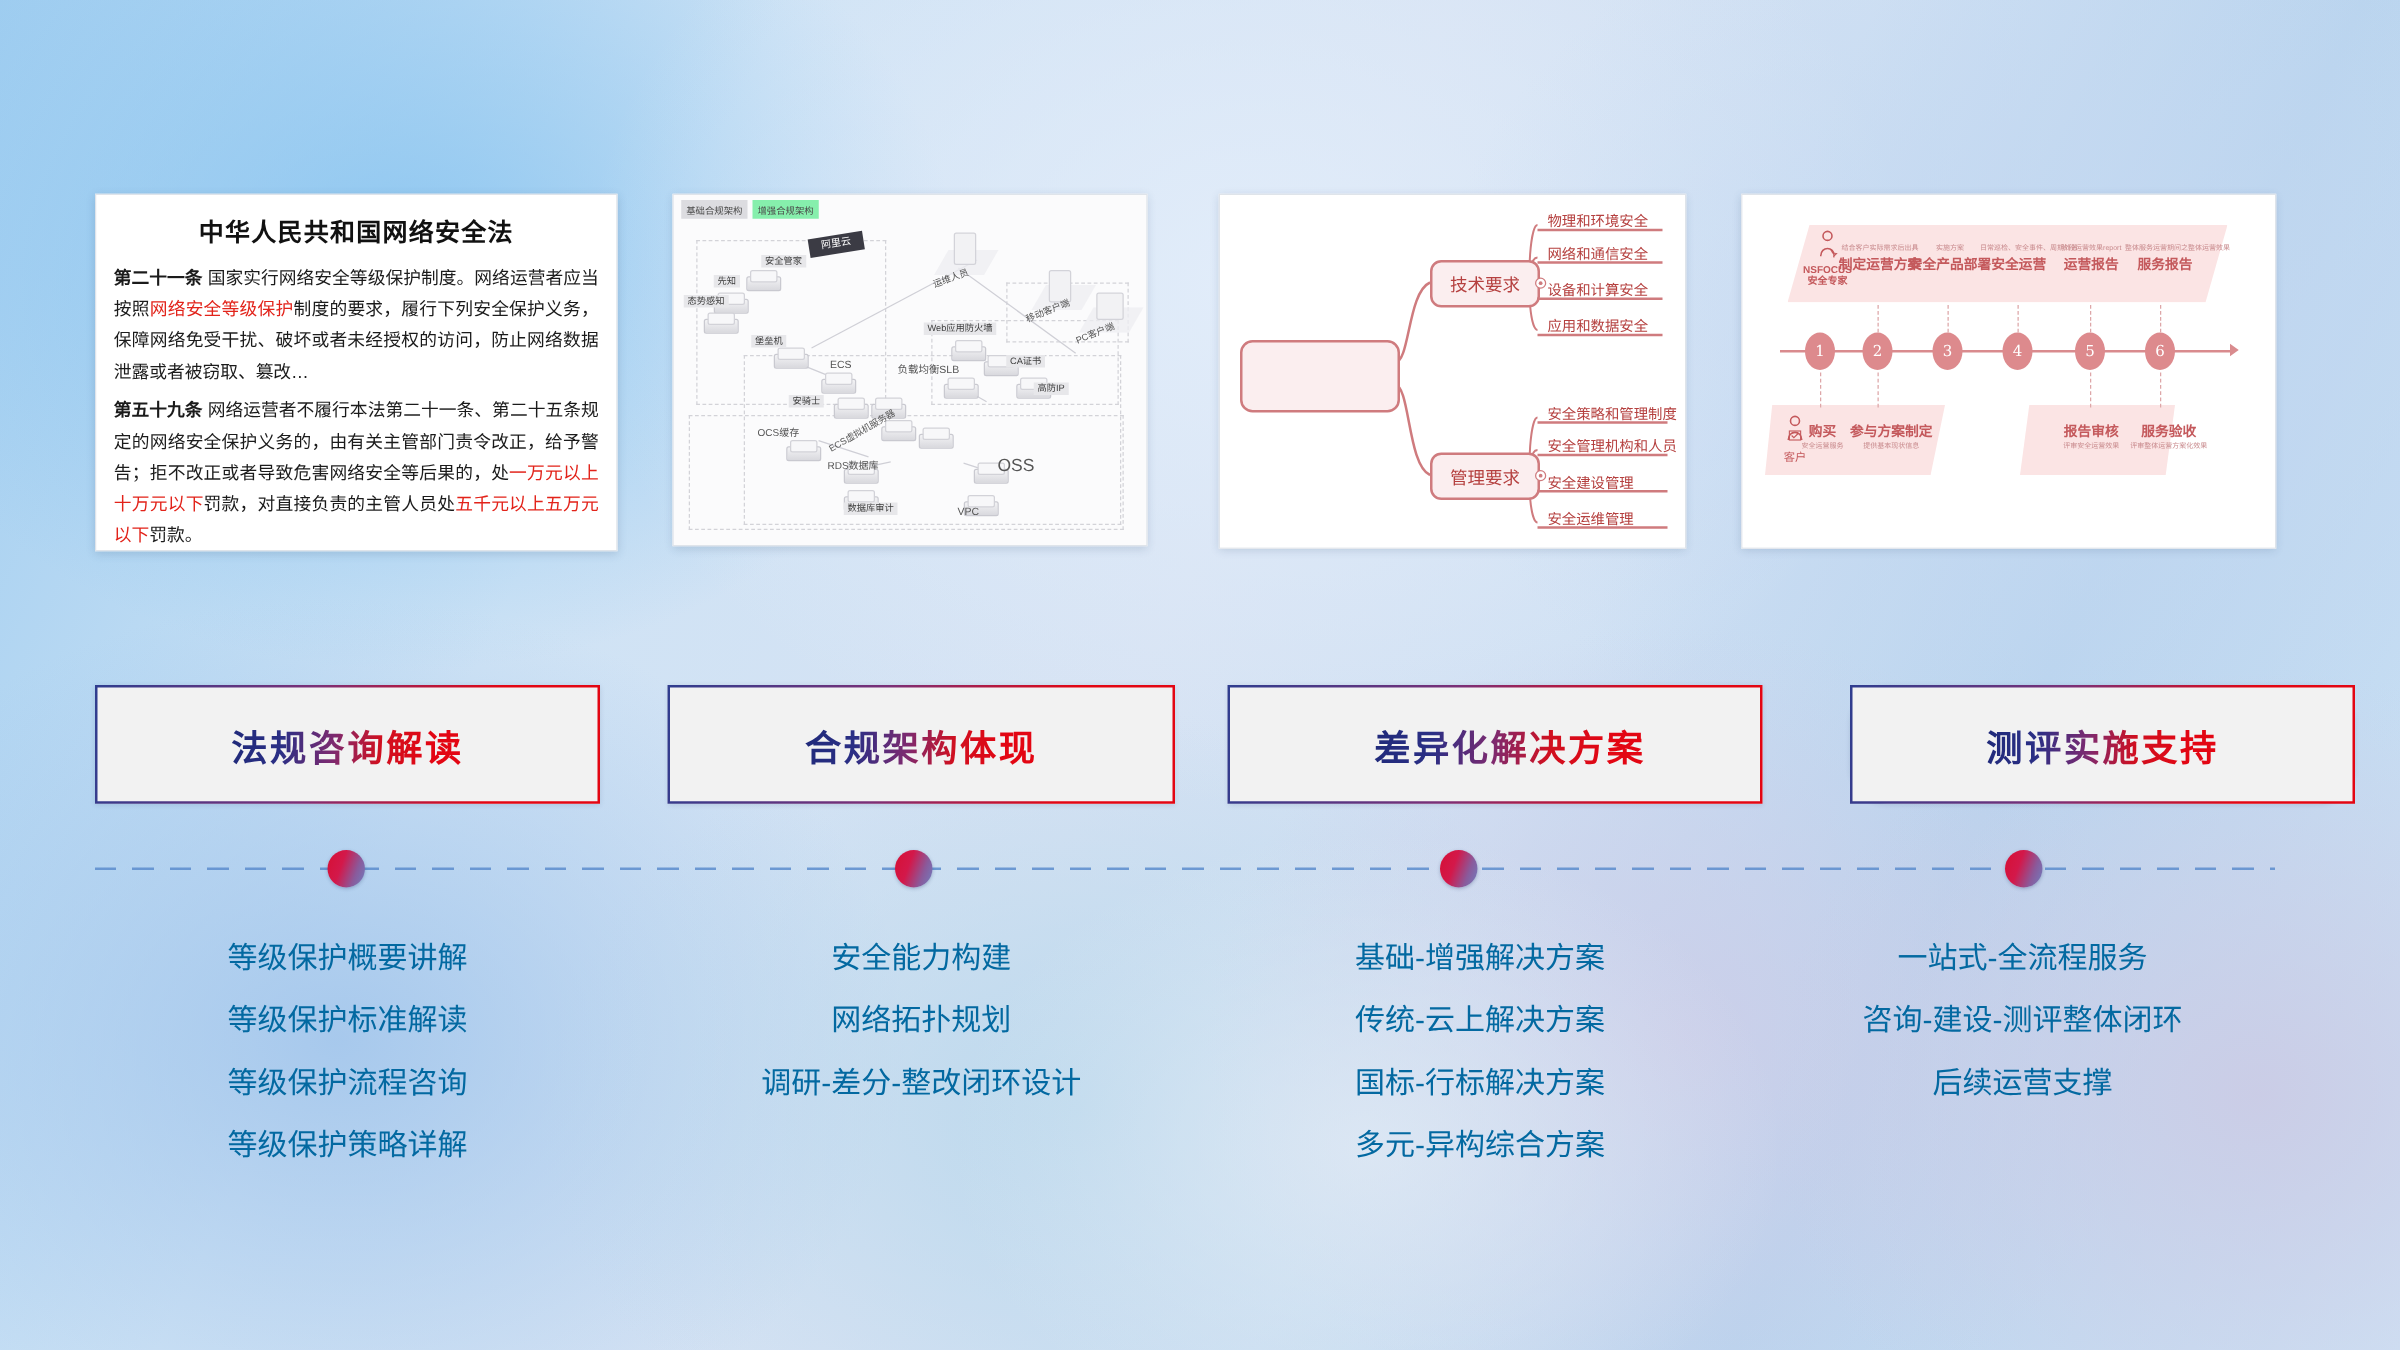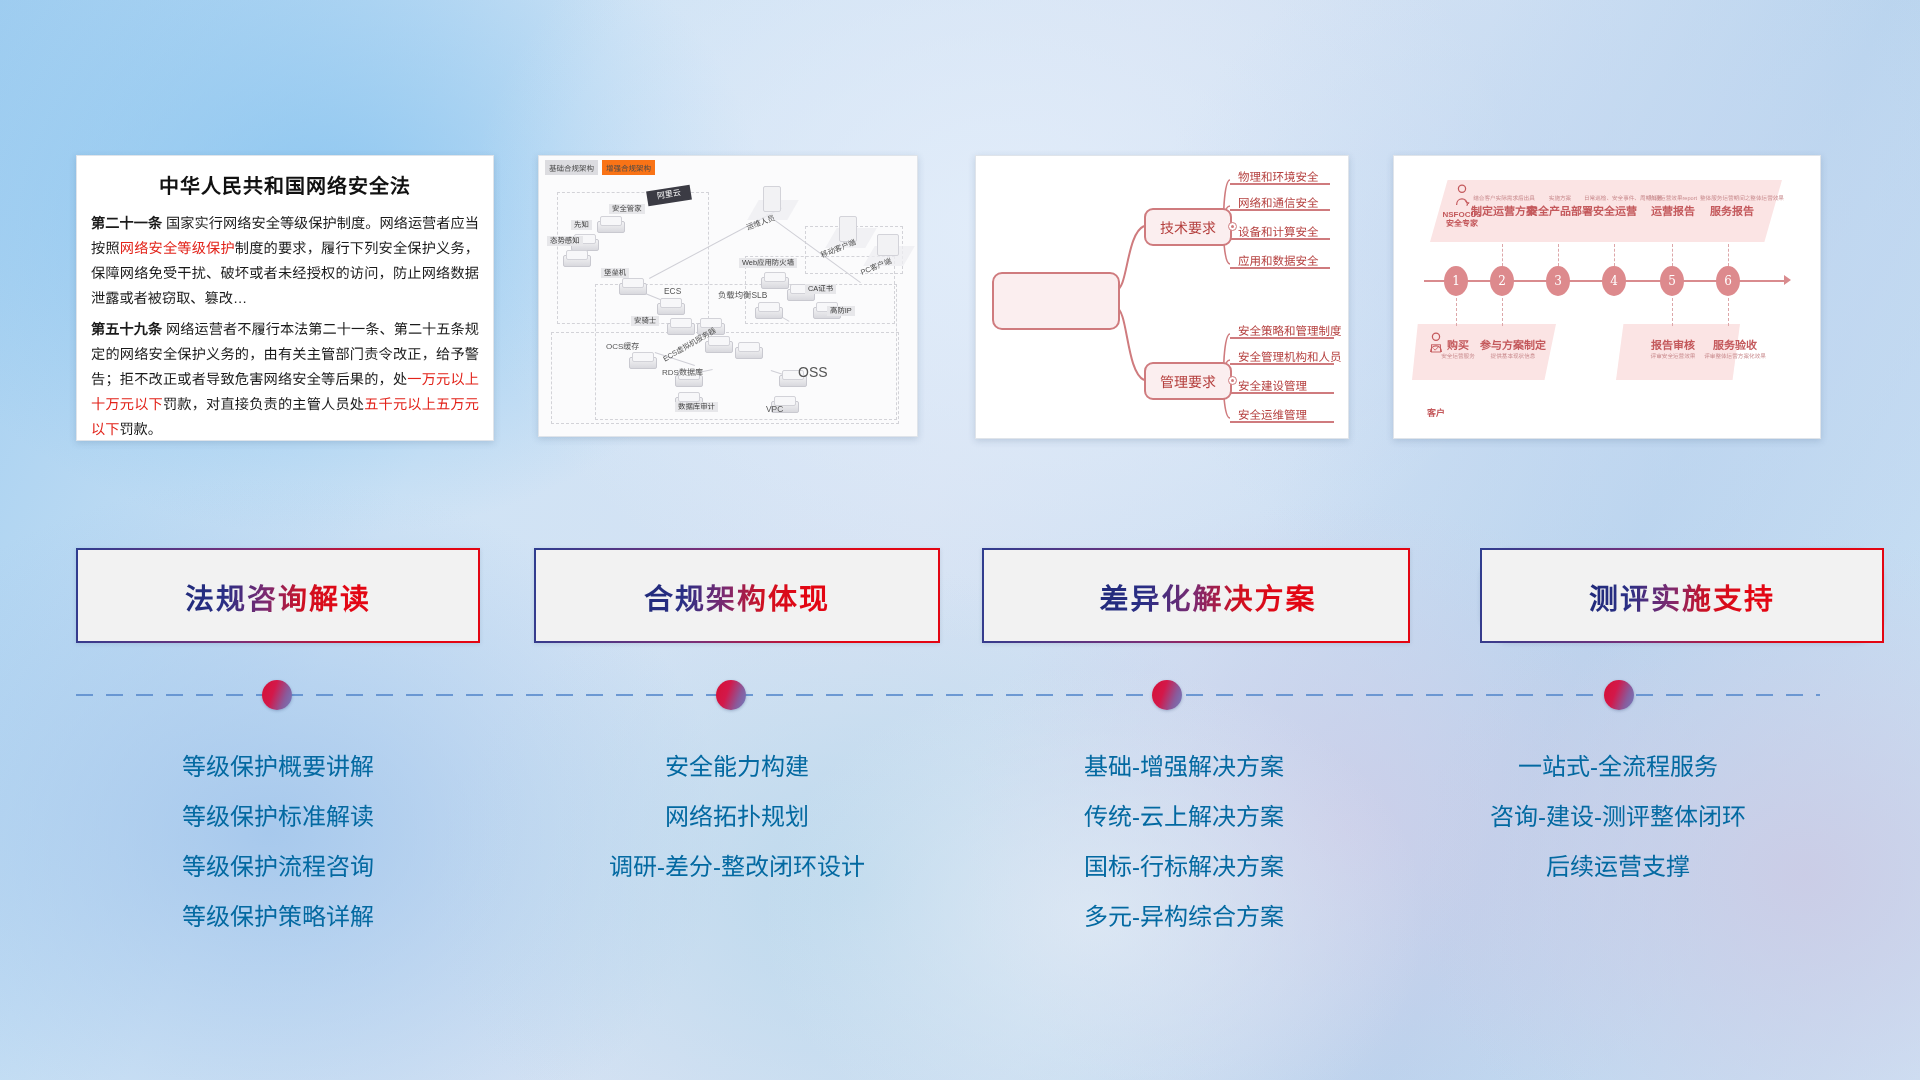--- a/index.html
+++ b/index.html
@@ -43,21 +43,21 @@
   .law-inner{padding:12px 14px 8px 14px;box-sizing:border-box;height:100%;}
   .law-title{text-align:center;font-weight:bold;font-size:20px;color:#111;
     letter-spacing:1px;margin:2px 0 12px 0;}
   .law-p{font-size:14.2px;line-height:25px;color:#1b1b1b;text-align:justify;margin:0 0 6px 0;}
   .law-p b{font-weight:bold;}
   .law-red{color:#e2231a;}
 
   
   .arch{position:relative;width:100%;height:100%;background:#fbfbfc;}
   .arch-tabs{position:absolute;left:6px;top:4px;display:flex;gap:4px;}
-  .arch-tab{font-size:7.5px;color:#4a4a4a;background:#f97316;padding:2px 4px;}
+  .arch-tab{font-size:7.5px;color:#4a4a4a;background:#86efac;padding:2px 4px;}
   .arch-tab.on{background:#dcdce0;}
   .nodelbl{position:absolute;font-size:7.4px;color:#3c3c3c;background:#e7e7ea;
     padding:1px 3px;white-space:nowrap;line-height:1.1;}
   .nodelbl.plain{background:transparent;color:#555;}
   .nodelbl.dark{background:#3b3b44;color:#fff;transform:rotate(-9deg);}
   .cube{position:absolute;width:26px;height:16px;}
   .cube i{position:absolute;left:0;top:5px;width:26px;height:10px;border-radius:2px;
     background:linear-gradient(#f3f3f5,#d9d9de);border:1px solid #c9c9d0;display:block;}
   .cube b{position:absolute;left:3px;top:0px;width:20px;height:8px;border-radius:2px;
     background:#f7f7f9;border:1px solid #d2d2d8;display:block;}
@@ -93,21 +93,21 @@
   .tl-arrow{position:absolute;left:390px;top:119px;width:0;height:0;
     border-left:7px solid #d98b8e;border-top:5px solid transparent;border-bottom:5px solid transparent;}
   .tl-node{position:absolute;width:24px;height:30px;border-radius:50%;
     background:#dd8a8d;color:#fff;font-size:12px;display:flex;align-items:center;justify-content:center;
     font-family:"DejaVu Serif","Liberation Serif",serif;}
   .tl-step{position:absolute;text-align:center;}
   .tl-step .big{font-size:11px;color:#c4595c;font-weight:bold;white-space:nowrap;}
   .tl-step .small{font-size:5.6px;color:#c98b8e;white-space:nowrap;}
   .tl-conn{position:absolute;width:0;border-left:1px dashed #dda6a8;}
   .tl-role{position:absolute;text-align:center;}
-  .tl-role .name{font-size:9px;color:#c4595c;font-weight:bold;margin-top:48px;}
+  .tl-role .name{font-size:9px;color:#c4595c;font-weight:normal;}
   .tl-role .brand{font-size:8px;color:#c4595c;font-weight:bold;line-height:1.15;}
   .tl-ico{width:18px;height:22px;margin:0 auto;}
 
   
   .tbox{position:absolute;top:548px;height:95px;background:#f2f2f2;
     display:flex;align-items:center;justify-content:center;
     box-shadow:0 1px 4px rgba(40,70,110,.14);}
   .tbox .bd{position:absolute;inset:0;padding:2px;
     background:linear-gradient(100deg,#2f3d8f 0%,#7b2f77 42%,#e30613 78%,#e30613 100%);}
   .tbox .fill{position:absolute;inset:2px;background:#f2f2f2;}

